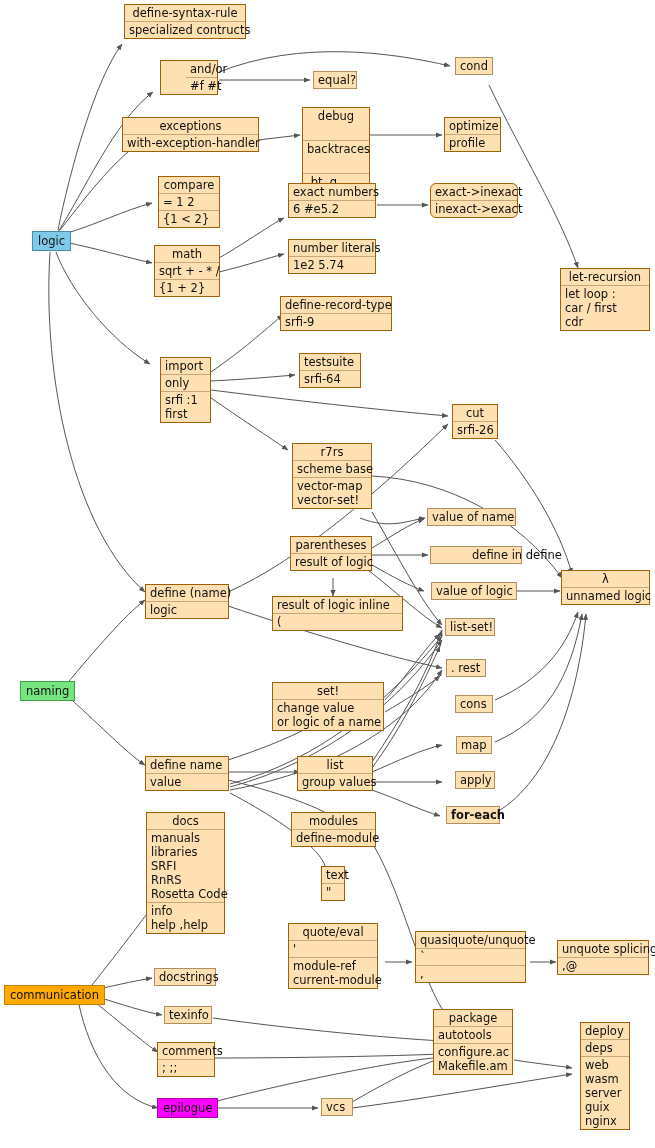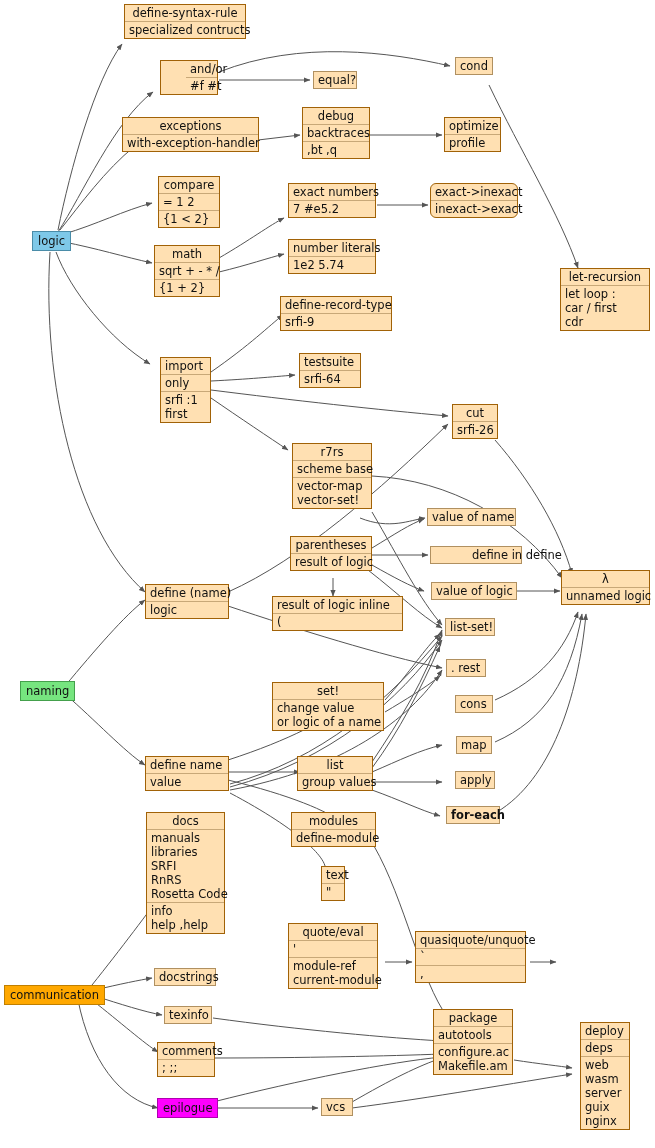--- a/index.html
+++ b/index.html
@@ -151,40 +151,40 @@
   </div>
 
   <div class="plain" style="left:313px;top:71px;width:44px;">equal?</div>
   <div class="plain ctr" style="left:455px;top:57px;width:38px;">cond</div>
 
   <div class="node" style="left:122px;top:117px;width:137px;">
     <div class="cell ctr">exceptions</div>
     <div class="cell sep">with-exception-handler</div>
   </div>
 
-  <div class="node" style="left:302px;top:107px;width:68px;">
+  <div class="node" style="left:302px;top:107px;width:68px;gap:16px;">
     <div class="cell ctr">debug</div>
     <div class="cell sep">backtraces</div>
     <div class="cell sep">,bt ,q</div>
   </div>
 
   <div class="node" style="left:444px;top:117px;width:57px;">
     <div class="cell">optimize</div>
     <div class="cell sep">profile</div>
   </div>
 
   <div class="node" style="left:158px;top:176px;width:62px;">
     <div class="cell ctr">compare</div>
     <div class="cell sep">= 1 2</div>
     <div class="cell sep">{1 &lt; 2}</div>
   </div>
 
   <div class="node" style="left:288px;top:183px;width:88px;">
     <div class="cell">exact numbers</div>
-    <div class="cell sep">7 #e5.2</div>
+    <div class="cell sep">6 #e5.2</div>
   </div>
 
   <div class="node" style="left:430px;top:183px;width:88px;border-radius:6px;">
     <div class="cell">exact-&gt;inexact</div>
     <div class="cell sep">inexact-&gt;exact</div>
   </div>
 
   <div class="node" style="left:154px;top:245px;width:66px;">
     <div class="cell ctr">math</div>
     <div class="cell sep">sqrt + - * /</div>
@@ -309,20 +309,24 @@
     <div class="cell sep">module-ref
 current-module</div>
   </div>
 
   <div class="node" style="left:415px;top:931px;width:111px;">
     <div class="cell">quasiquote/unquote</div>
     <div class="cell sep">`</div>
     <div class="cell sep">,</div>
   </div>
 
+  <div class="node" style="left:557px;top:940px;width:92px;">
+    <div class="cell">unquote splicing</div>
+    <div class="cell sep">,@</div>
+  </div>
 
   <div class="plain" style="left:154px;top:968px;width:62px;">docstrings</div>
   <div class="plain" style="left:164px;top:1006px;width:48px;">texinfo</div>
 
   <div class="node" style="left:157px;top:1042px;width:58px;">
     <div class="cell">comments</div>
     <div class="cell sep">; ;;</div>
   </div>
 
   <div class="node" style="left:433px;top:1009px;width:80px;">

